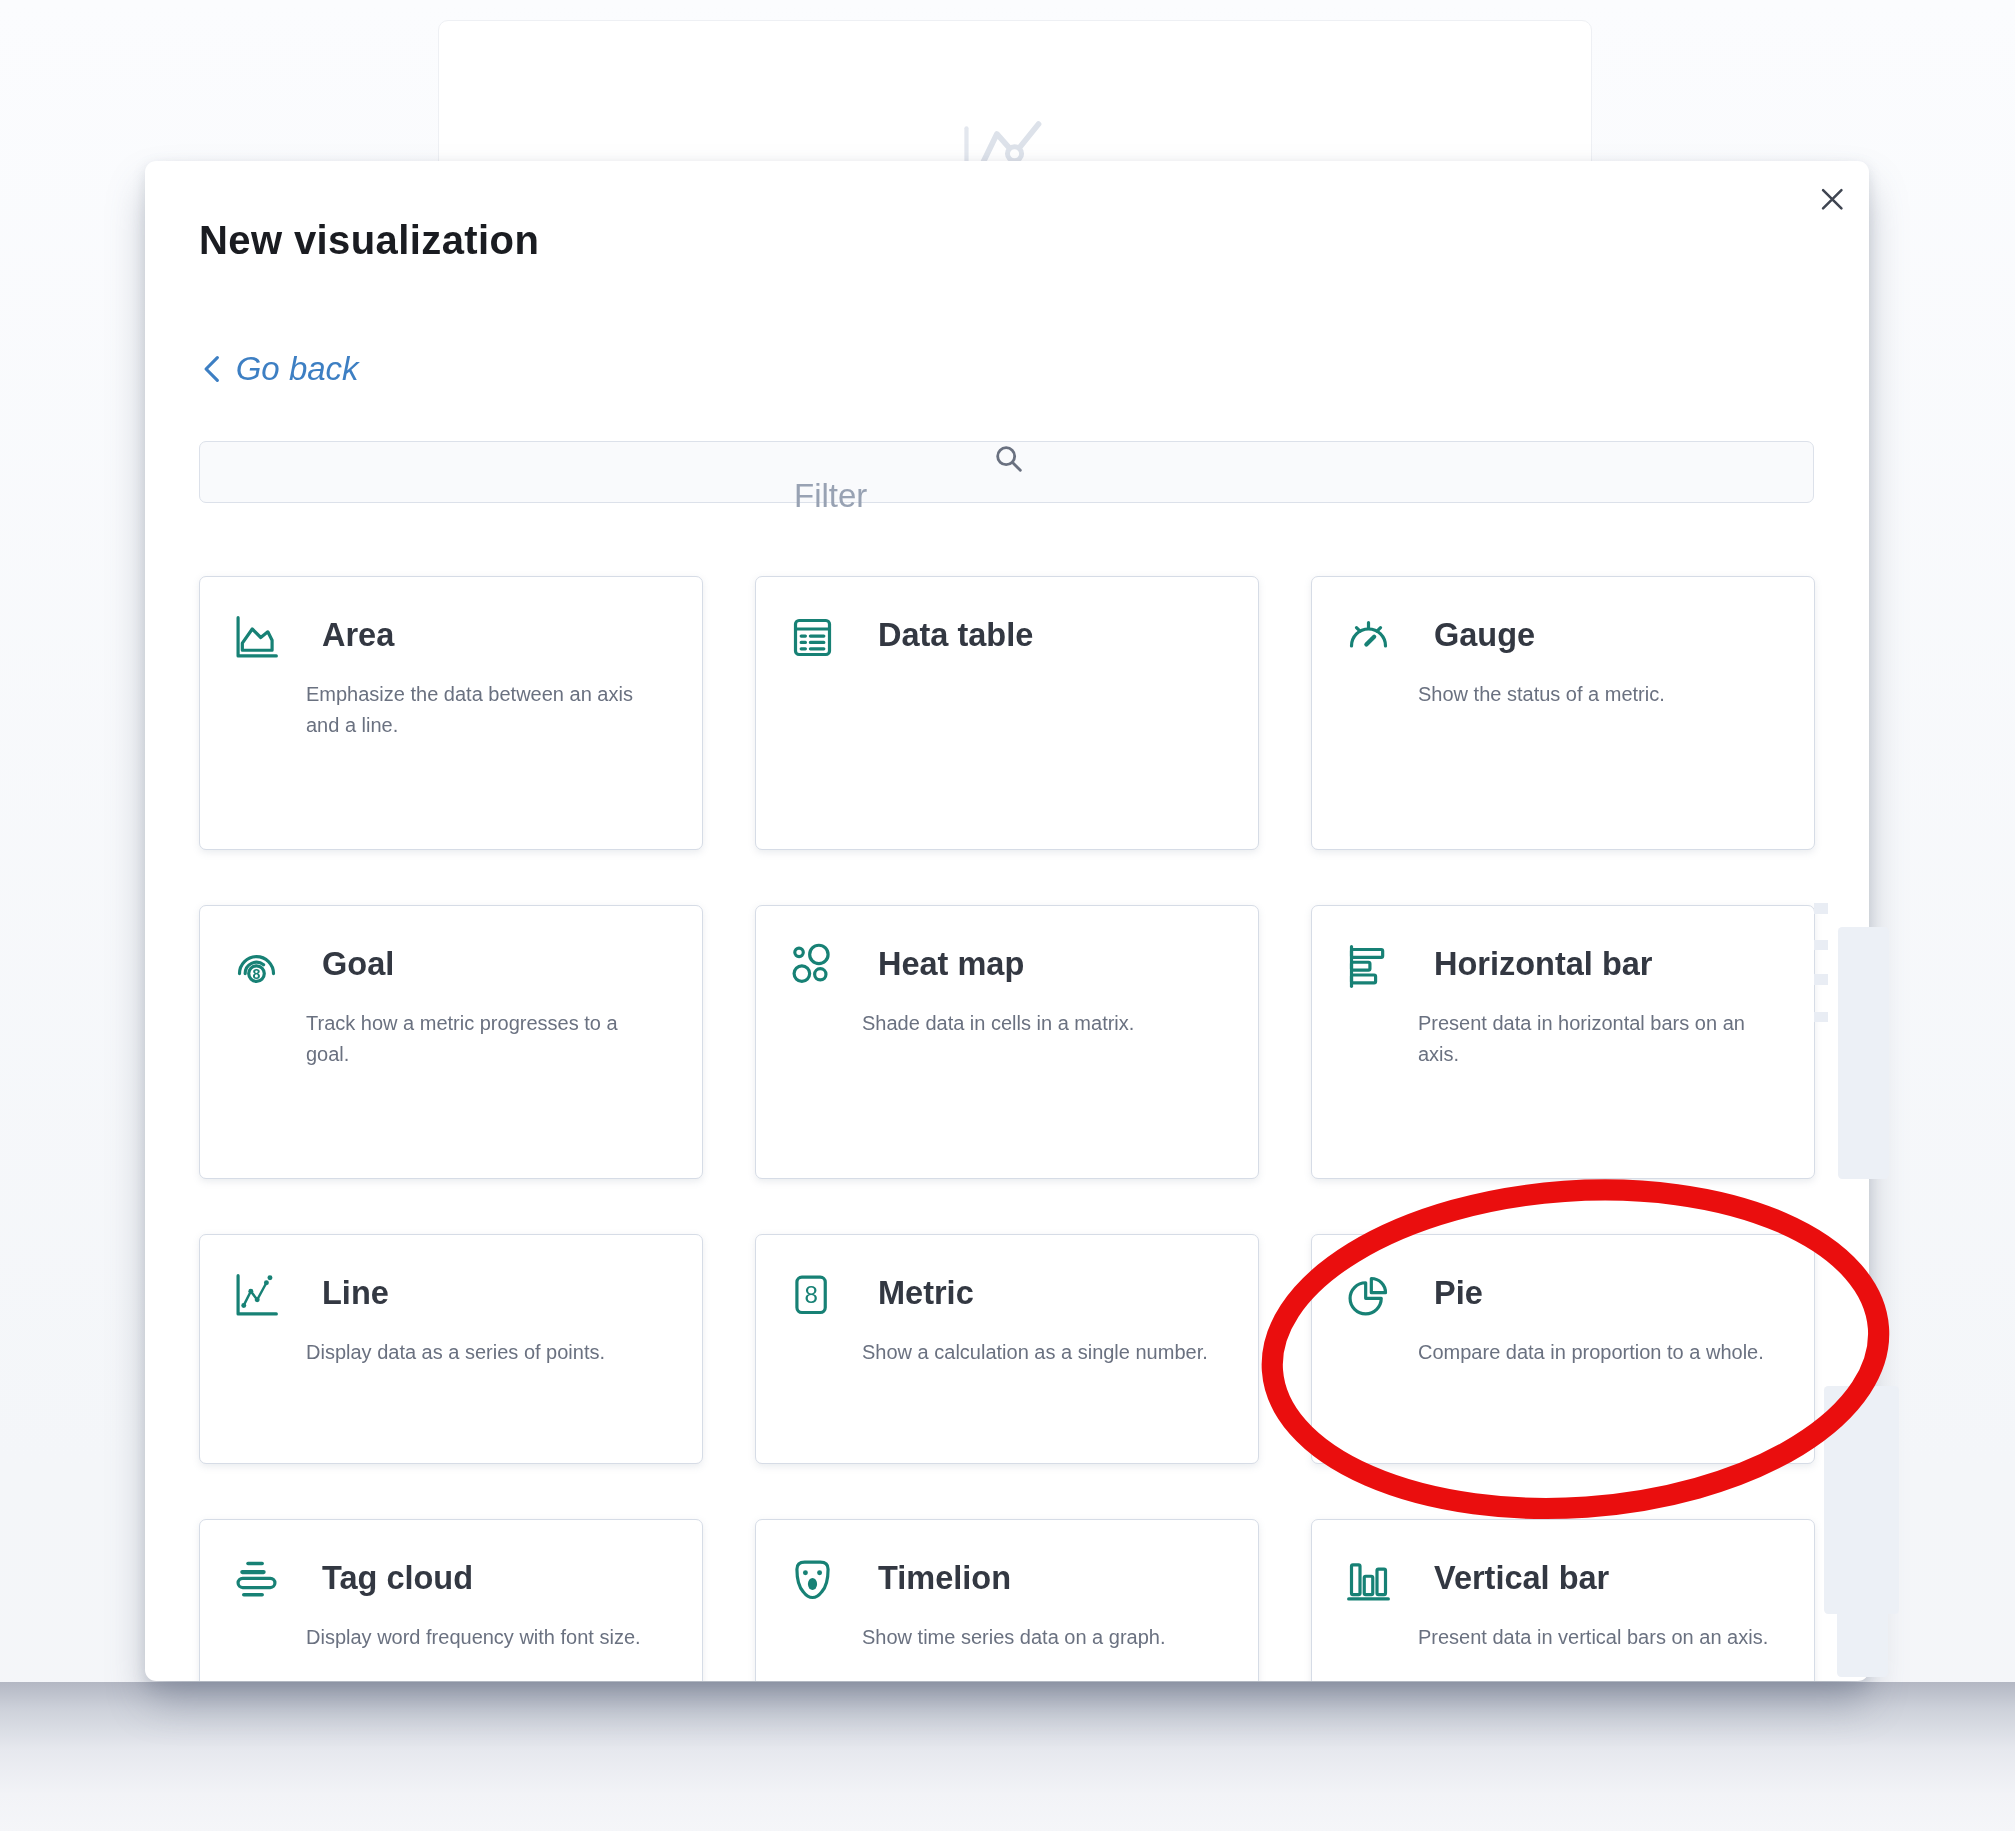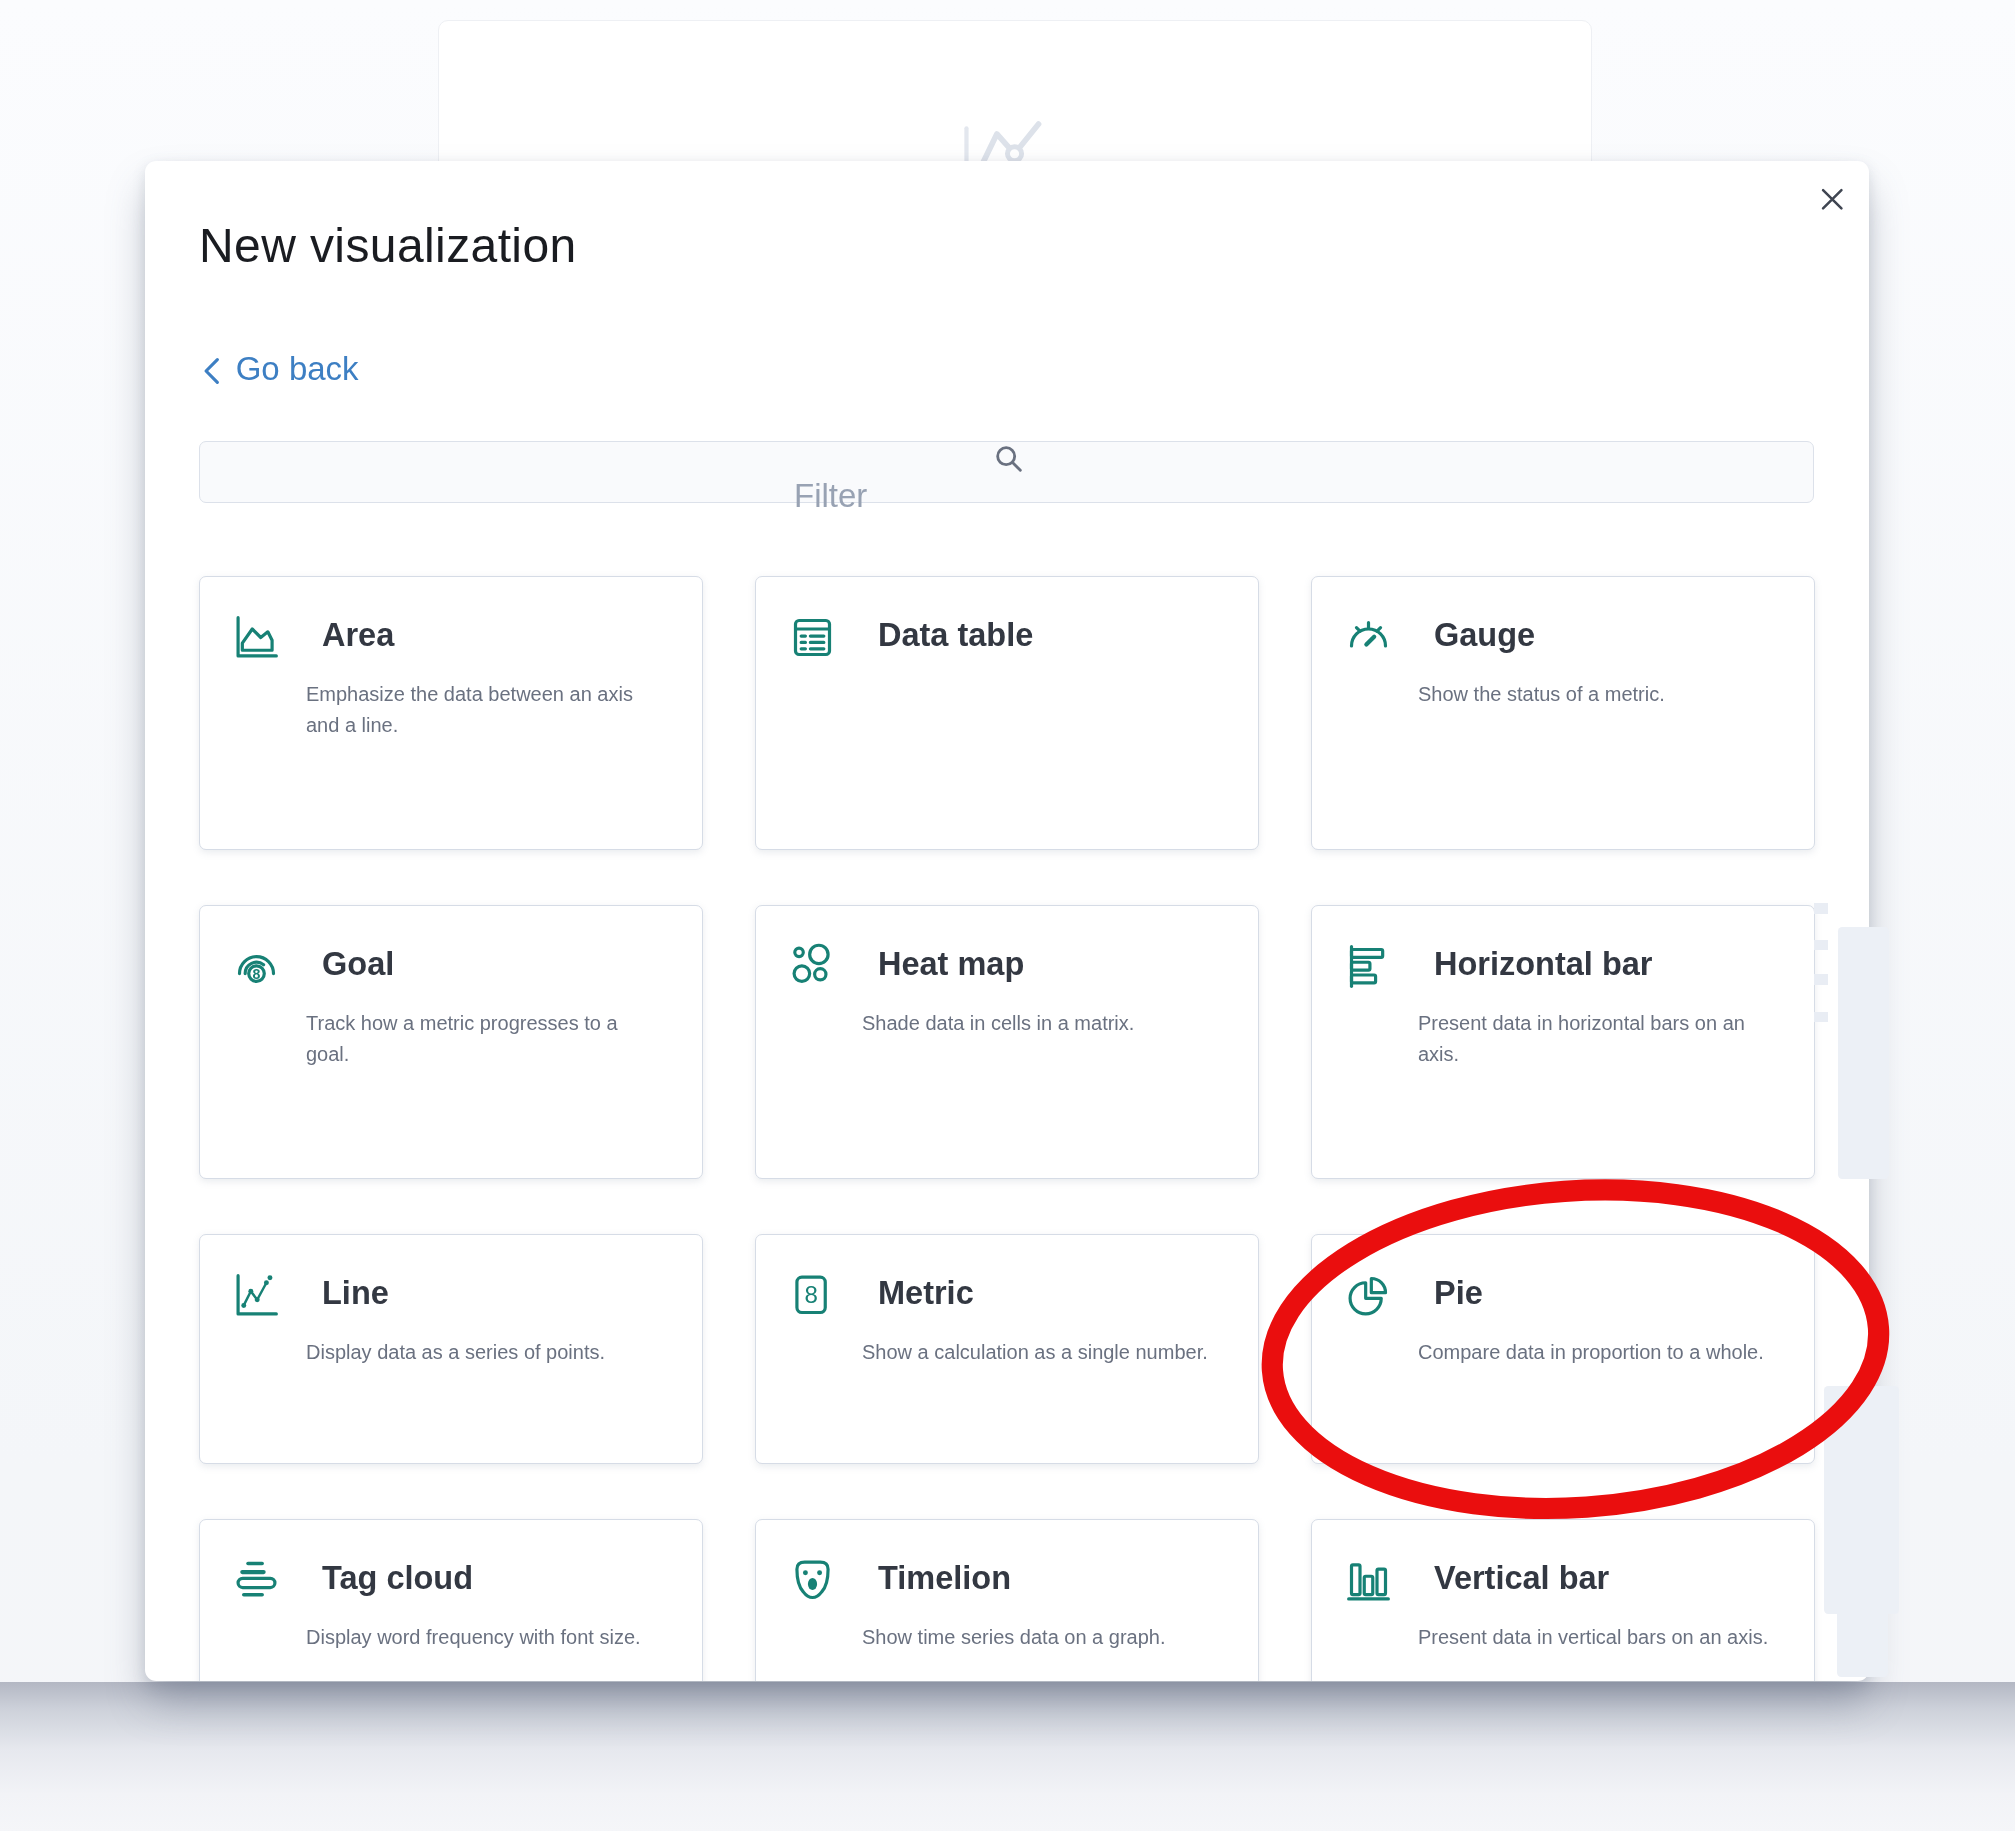--- a/index.html
+++ b/index.html
@@ -26,25 +26,25 @@
     position:absolute;left:145px;top:161px;width:1724px;height:1520px;
     background:#fff;border-radius:11.3px;z-index:10;overflow:hidden;
     box-shadow:0 24px 40px -4.2px rgba(88,98,120,.40),0 4.2px 12.7px rgba(88,98,120,.16);
   }
   .close-btn{
     position:absolute;top:20px;right:18.4px;width:37px;height:37px;
     display:flex;align-items:center;justify-content:center;cursor:pointer;background:none;border:none;padding:0;
   }
   .modal-title{
     position:absolute;left:54px;top:57px;margin:0;
-    font-size:48px;font-weight:400;color:#1a1c21;letter-spacing:0.4px;
+    font-size:40px;font-weight:700;color:#1a1c21;letter-spacing:0.4px;
   }
   .go-back{
-    position:absolute;left:54px;top:189px;display:flex;align-items:flex-end;gap:12.7px;
-    color:#3d7fc3;font-size:33px;text-decoration:none;cursor:pointer;
+    position:absolute;left:54px;top:189px;display:flex;align-items:center;gap:12.7px;
+    color:#3d7fc3;font-size:33px;text-decoration:none;cursor:pointer;font-style:italic;
   }
   .filter-wrap{
     position:absolute;left:54px;top:280px;width:1615px;height:62px;
     background:#f9fafc;border:1.4px solid #dce1ea;border-radius:7px;
     display:flex;align-items:center;box-sizing:border-box;flex-direction:column;
   }
   .filter-wrap .search-icon{margin:0 18.4px 0 24px;display:flex;}
   .filter-input{
     flex:1;height:100%;border:none;outline:none;background:transparent;
     font-size:33px;color:#343741;font-family:"Liberation Sans",sans-serif;

